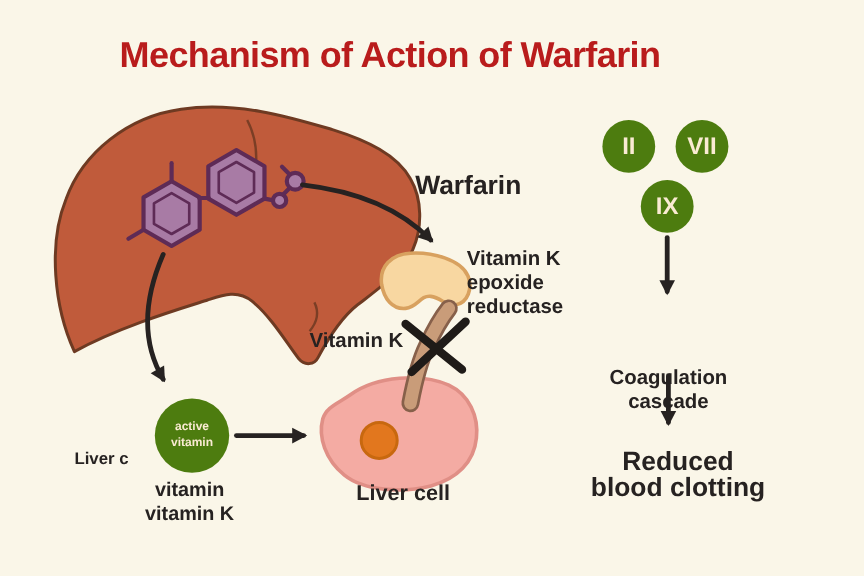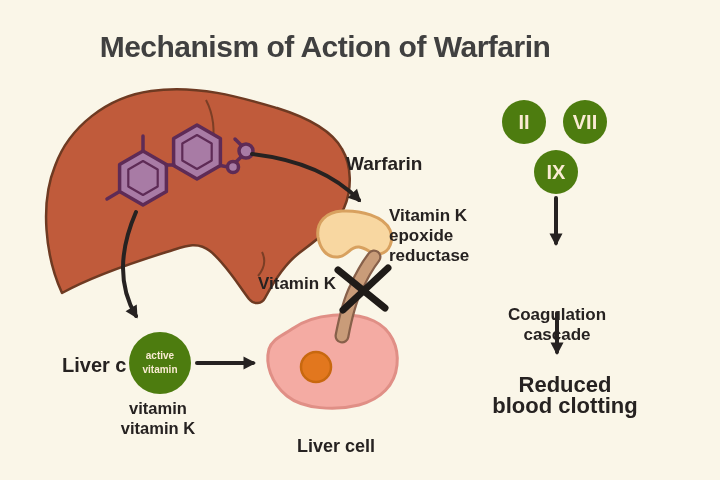--- a/index.html
+++ b/index.html
@@ -1,26 +1,26 @@
 <!DOCTYPE html>
 <html><head>
 <meta charset="utf-8">
 <style>
   html,body{margin:0;padding:0;}
   body{font-family:"Liberation Sans", sans-serif;}
   .canvas{position:relative;width:720px;height:480px;background:#FAF6E8;overflow:hidden;}
   .layer{position:absolute;left:0;top:0;}
   .lbl{position:absolute;color:#262221;font-weight:700;white-space:pre-line;}
   .title{position:absolute;left:15px;top:30px;width:620px;text-align:center;
-         font-size:30px;font-weight:700;color:#404040;letter-spacing:-0.5px;}
-  .warfarin{left:346px;top:153px;font-size:19px;}
+         font-size:30px;font-weight:700;color:#b91c1c;letter-spacing:-0.5px;}
+  .warfarin{left:346px;top:142px;font-size:22px;}
   .enzyme{left:389px;top:206px;font-size:17px;line-height:20px;}
   .vitk{left:258px;top:274px;font-size:17px;}
-  .livercell{left:270px;top:436px;width:132px;text-align:center;font-size:18px;}
-  .liverc{left:62px;top:354px;font-size:20px;}
+  .livercell{left:270px;top:401px;width:132px;text-align:center;font-size:18px;}
+  .liverc{left:62px;top:374px;font-size:14px;}
   .vitcaption{left:98px;top:398px;width:120px;text-align:center;font-size:16.5px;line-height:20px;}
   .coag{left:477px;top:268px;width:160px;text-align:center;font-size:17px;line-height:20px;margin-top:37px;}
   .reduced{left:475px;top:374px;width:180px;text-align:center;font-size:22px;line-height:21px;}
   .circle{position:absolute;border-radius:50%;background:#4d7c0f;color:#FAEBD3;
           display:flex;align-items:center;justify-content:center;font-weight:700;}
   .factor{width:44px;height:44px;font-size:20px;}
   .factor-ii{left:502px;top:100px;}
   .factor-vii{left:563px;top:100px;}
   .factor-ix{left:534px;top:150px;}
   .active{left:129px;top:332px;width:62px;height:62px;font-size:10px;line-height:14px;

